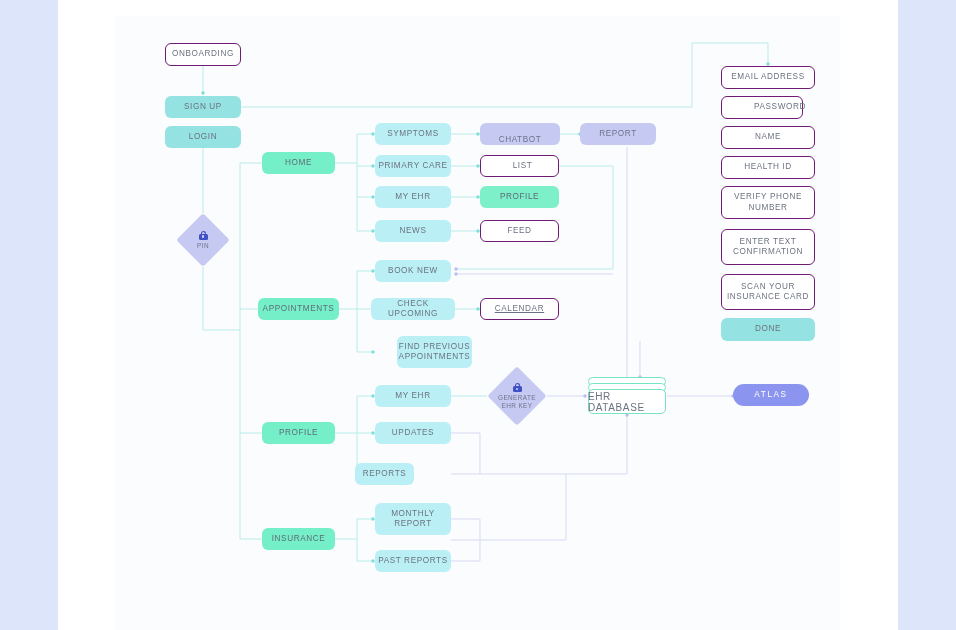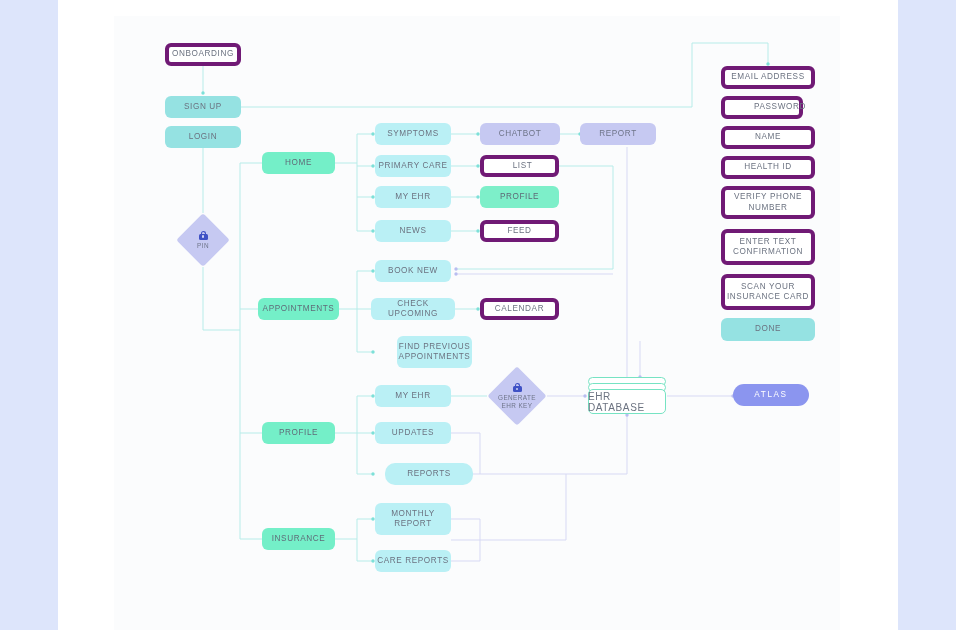--- a/index.html
+++ b/index.html
@@ -23,21 +23,21 @@
     box-sizing:border-box;
     display:flex;align-items:center;justify-content:center;
     text-align:center;
     border-radius:6px;
     letter-spacing:.6px;
     color:#6b7280;
     font-size:8.2px;
     line-height:10.5px;
     font-weight:400;
   }
-  .n-outline{background:#ffffff;border:4px solid #701a75;color:#6b7280;}
+  .n-outline{background:#ffffff;border:1px solid #701a75;color:#6b7280;}
   .n-cyan{background:#baf0f5;color:#6b7280;}
   .n-mint{background:#74efc8;color:#5f6b78;}
   .n-mint-soft{background:#7defc9;color:#5d6976;}
   .n-lav{background:#c6c9f2;color:#6e7489;}
   .n-lav-strong{background:#8b95ef;color:#ffffff;letter-spacing:1.6px;}
   .n-teal{background:#95e2e2;color:#6b7280;}
   .pill{border-radius:14px;}
 
   .diamond{
     position:absolute;
@@ -226,21 +226,21 @@
   <div class="node n-cyan" style="left:375px;top:155px;width:76px;height:22px;align-items:center;">
       <span>PRIMARY CARE</span>
     </div>
   <div class="node n-cyan" style="left:375px;top:186px;width:76px;height:22px;">
       <span>MY EHR</span>
     </div>
   <div class="node n-cyan" style="left:375px;top:220px;width:76px;height:22px;">
       <span>NEWS</span>
     </div>
 
-  <div class="node n-lav" style="left:480px;top:123px;width:80px;height:22px;">
+  <div class="node n-lav" style="left:480px;top:123px;width:80px;height:22px;align-items:flex-end;">
       <span>CHATBOT</span>
     </div>
   <div class="node n-lav" style="left:580px;top:123px;width:76px;height:22px;">
       <span>REPORT</span>
     </div>
   <div class="node n-outline" style="left:480px;top:155px;width:79px;height:22px;padding-left:6px;">
       <span>LIST</span>
     </div>
   <div class="node n-mint-soft" style="left:480px;top:186px;width:79px;height:22px;">
       <span>PROFILE</span>
@@ -251,39 +251,39 @@
 
   <div class="node n-cyan" style="left:375px;top:260px;width:76px;height:22px;">
       <span>BOOK NEW</span>
     </div>
   <div class="node n-cyan" style="left:371px;top:298px;width:84px;height:22px;">
       <span>CHECK UPCOMING</span>
     </div>
   <div class="node n-cyan" style="left:397px;top:336px;width:75px;height:32px;padding:0 16px;">
       <span>FIND PREVIOUS APPOINTMENTS</span>
     </div>
-  <div class="node n-outline" style="left:480px;top:298px;width:79px;height:22px;">
+  <div class="node n-outline" style="left:480px;top:298px;width:79px;height:22px;text-decoration:underline;">
       <span>CALENDAR</span>
     </div>
 
   <div class="node n-cyan" style="left:375px;top:385px;width:76px;height:22px;">
       <span>MY EHR</span>
     </div>
   <div class="node n-cyan" style="left:375px;top:422px;width:76px;height:22px;">
       <span>UPDATES</span>
     </div>
-  <div class="node n-cyan" style="left:385px;top:463px;width:88px;height:22px;border-radius:10px;">
+  <div class="node n-cyan" style="left:355px;top:463px;width:59px;height:22px;">
       <span>REPORTS</span>
     </div>
 
   <div class="node n-cyan" style="left:375px;top:503px;width:76px;height:32px;">
       <span>MONTHLY REPORT</span>
     </div>
   <div class="node n-cyan" style="left:375px;top:550px;width:76px;height:22px;">
-      <span>CARE REPORTS</span>
+      <span>PAST REPORTS</span>
     </div>
 
   <div class="diamond" style="left:496px;top:375px;width:42px;height:42px;"></div>
   <div class="diamond-label" style="left:490px;top:378px;width:54px;height:36px;">
     <span class="lock">
         <span class="body"></span>
         <span class="shackle"></span>
         <span class="hole"></span>
       </span>
     <span>GENERATE EHR KEY</span>

